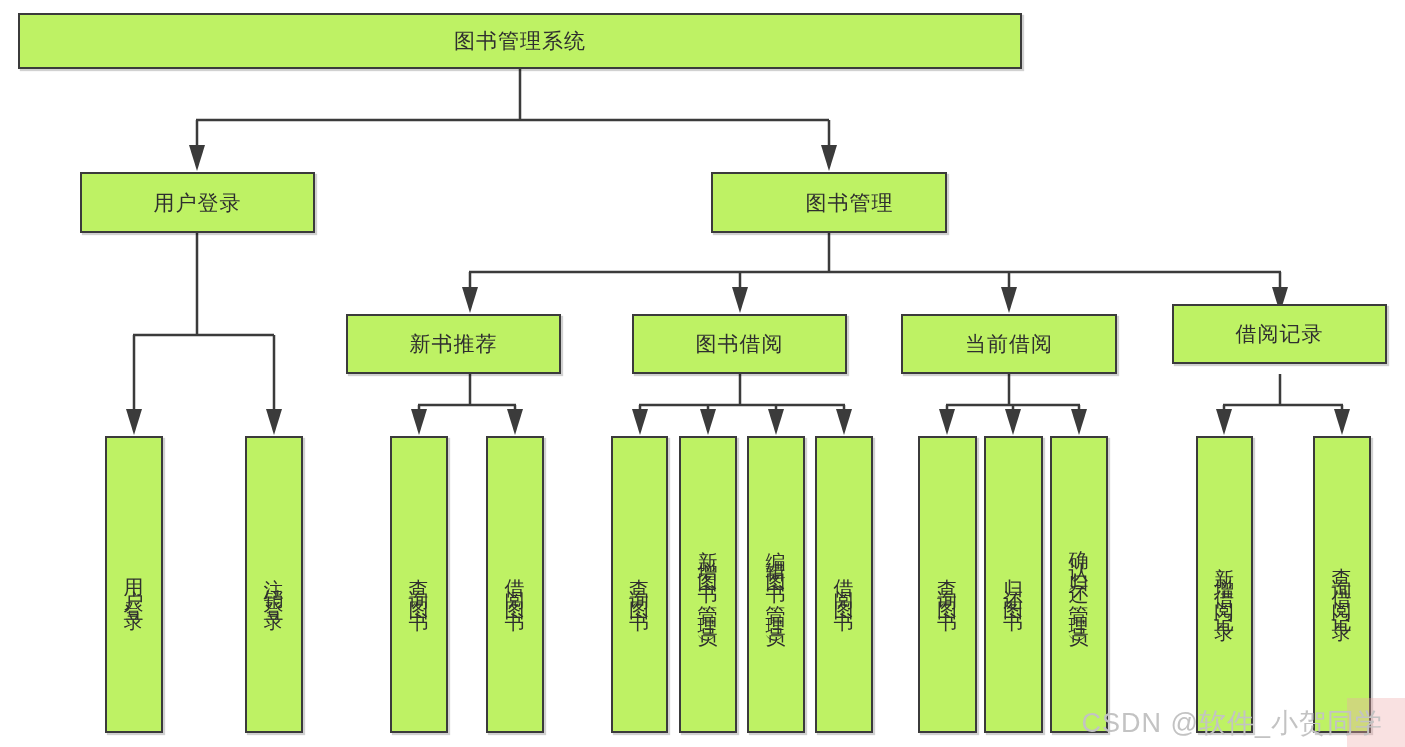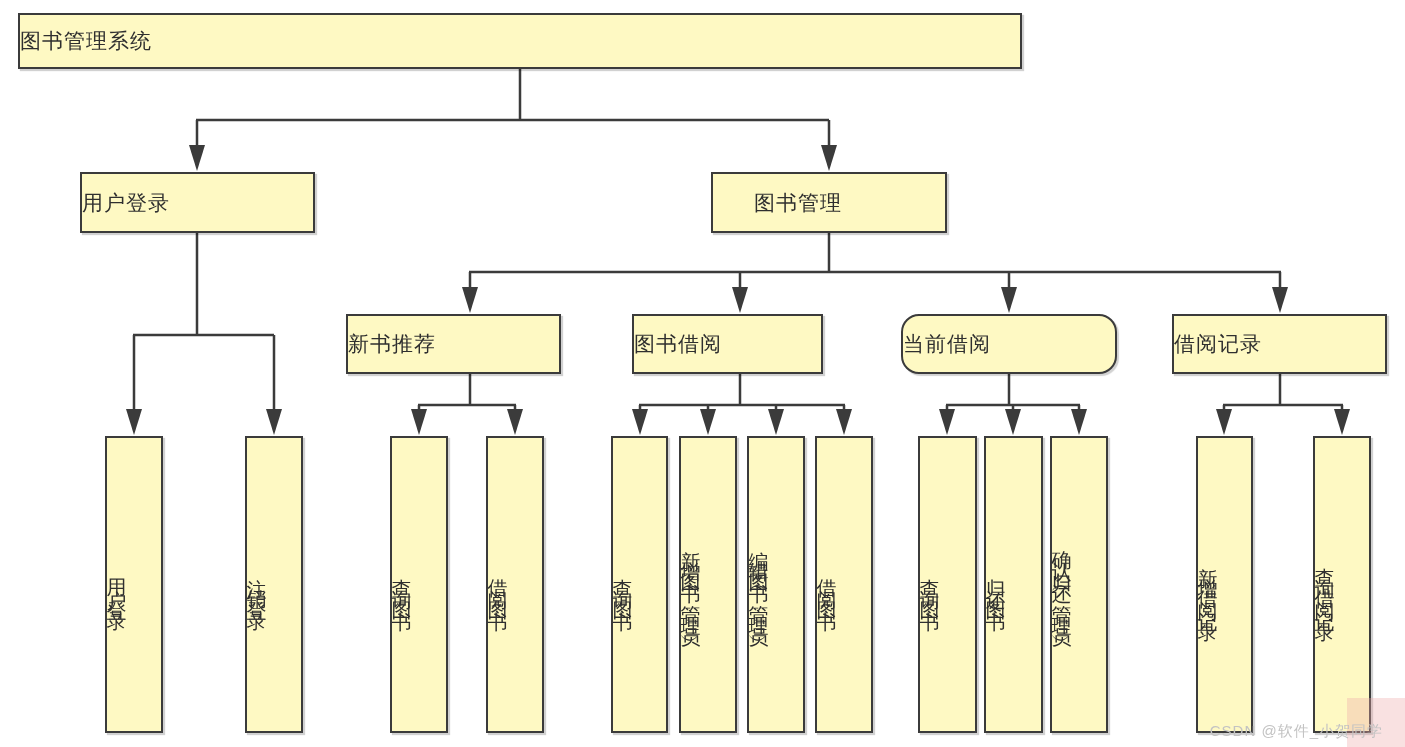--- a/index.html
+++ b/index.html
@@ -12,45 +12,46 @@
     overflow: hidden;
   }
   svg.connectors {
     position: absolute;
     left: 0; top: 0;
     width: 1405px; height: 747px;
   }
   .box {
     position: absolute;
     box-sizing: border-box;
-    background: #fef9c3;
+    background: #bef264;
     border: 2px solid #3b3b3b;
     box-shadow: 2px 2px 1px rgba(0,0,0,0.18);
     display: flex;
     align-items: center;
+    justify-content: center;
   }
   .hlabel {
     font-size: 21px;
     color: #2f2f2f;
     letter-spacing: 1px;
     white-space: nowrap;
   }
   .vlabel {
     writing-mode: vertical-rl;
     text-orientation: mixed;
     font-size: 20px;
     line-height: 1;
     letter-spacing: 11px;
     color: #2f2f2f;
   }
   .watermark {
     position: absolute;
     right: 22px;
     bottom: 6px;
-    font-size: 15px;
+    font-size: 27px;
     color: #c3c3c3;
     letter-spacing: 1px;
     z-index: 10;
     white-space: nowrap;
   }
   .watermark-accent {
     position: absolute;
     right: 0;
     bottom: 0;
     width: 58px;
@@ -135,27 +136,27 @@
   <div class="box" style="left:80px; top:172px; width:235px; height:61px;">
     <span class="hlabel">用户登录</span>
   </div>
   <div class="box" style="left:711px; top:172px; width:236px; height:61px;padding-left:41px;">
     <span class="hlabel">图书管理</span>
   </div>
 
   <div class="box" style="left:346px; top:314px; width:215px; height:60px;">
     <span class="hlabel">新书推荐</span>
   </div>
-  <div class="box" style="left:632px; top:314px; width:191px; height:60px;">
+  <div class="box" style="left:632px; top:314px; width:215px; height:60px;">
     <span class="hlabel">图书借阅</span>
   </div>
-  <div class="box" style="left:901px; top:314px; width:216px; height:60px;border-radius:18px;">
+  <div class="box" style="left:901px; top:314px; width:216px; height:60px;">
     <span class="hlabel">当前借阅</span>
   </div>
-  <div class="box" style="left:1172px; top:314px; width:215px; height:60px;">
+  <div class="box" style="left:1172px; top:304px; width:215px; height:60px;">
     <span class="hlabel">借阅记录</span>
   </div>
 
   <div class="box" style="left:105px; top:436px; width:58px; height:297px;">
     <span class="vlabel">用户登录</span>
   </div>
   <div class="box" style="left:245px; top:436px; width:58px; height:297px;">
     <span class="vlabel">注销登录</span>
   </div>
 

